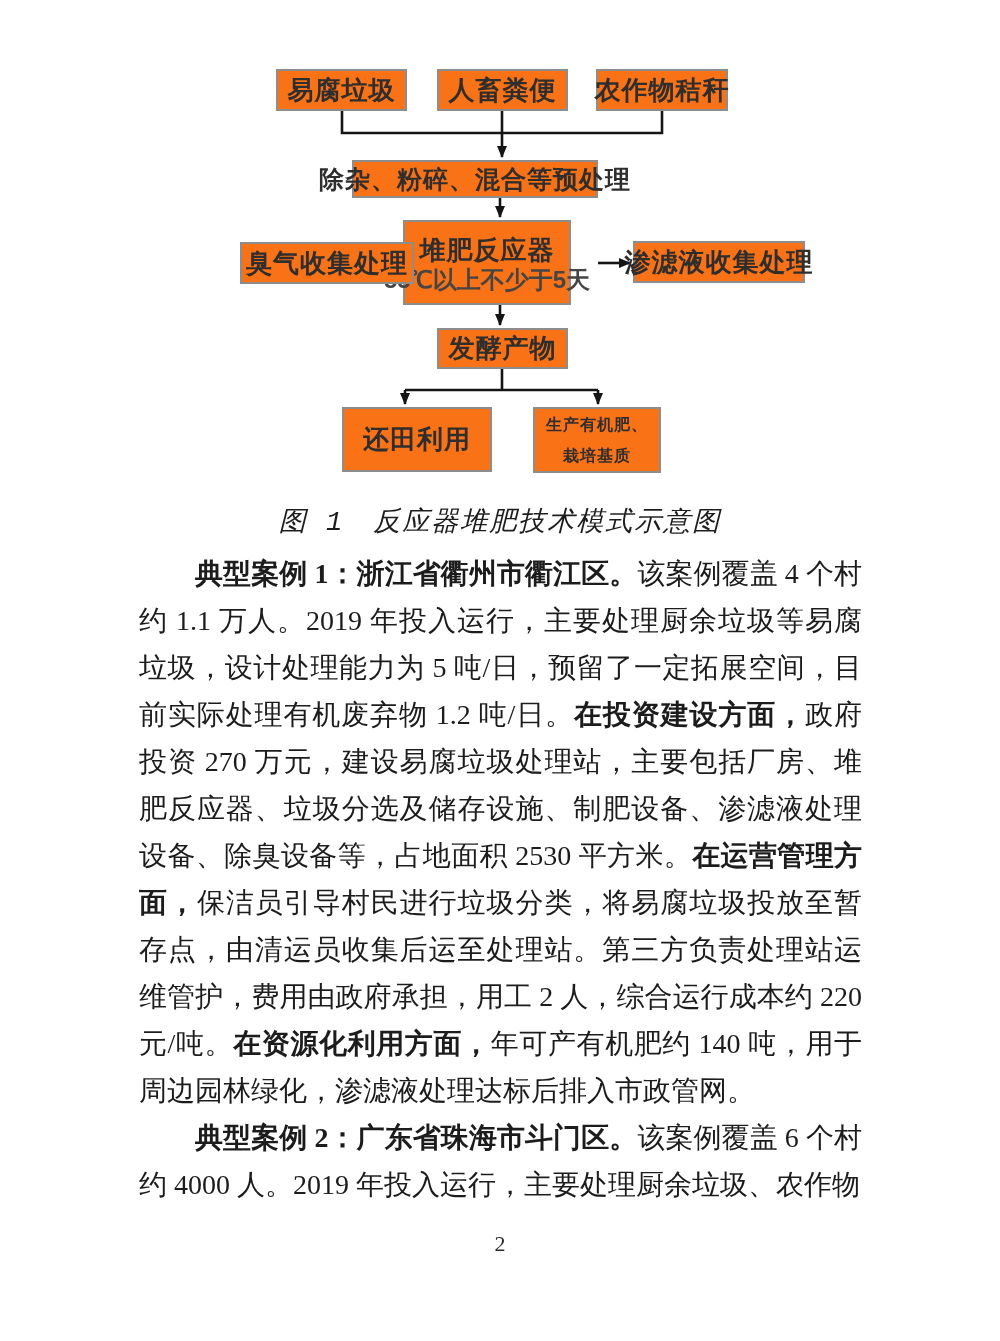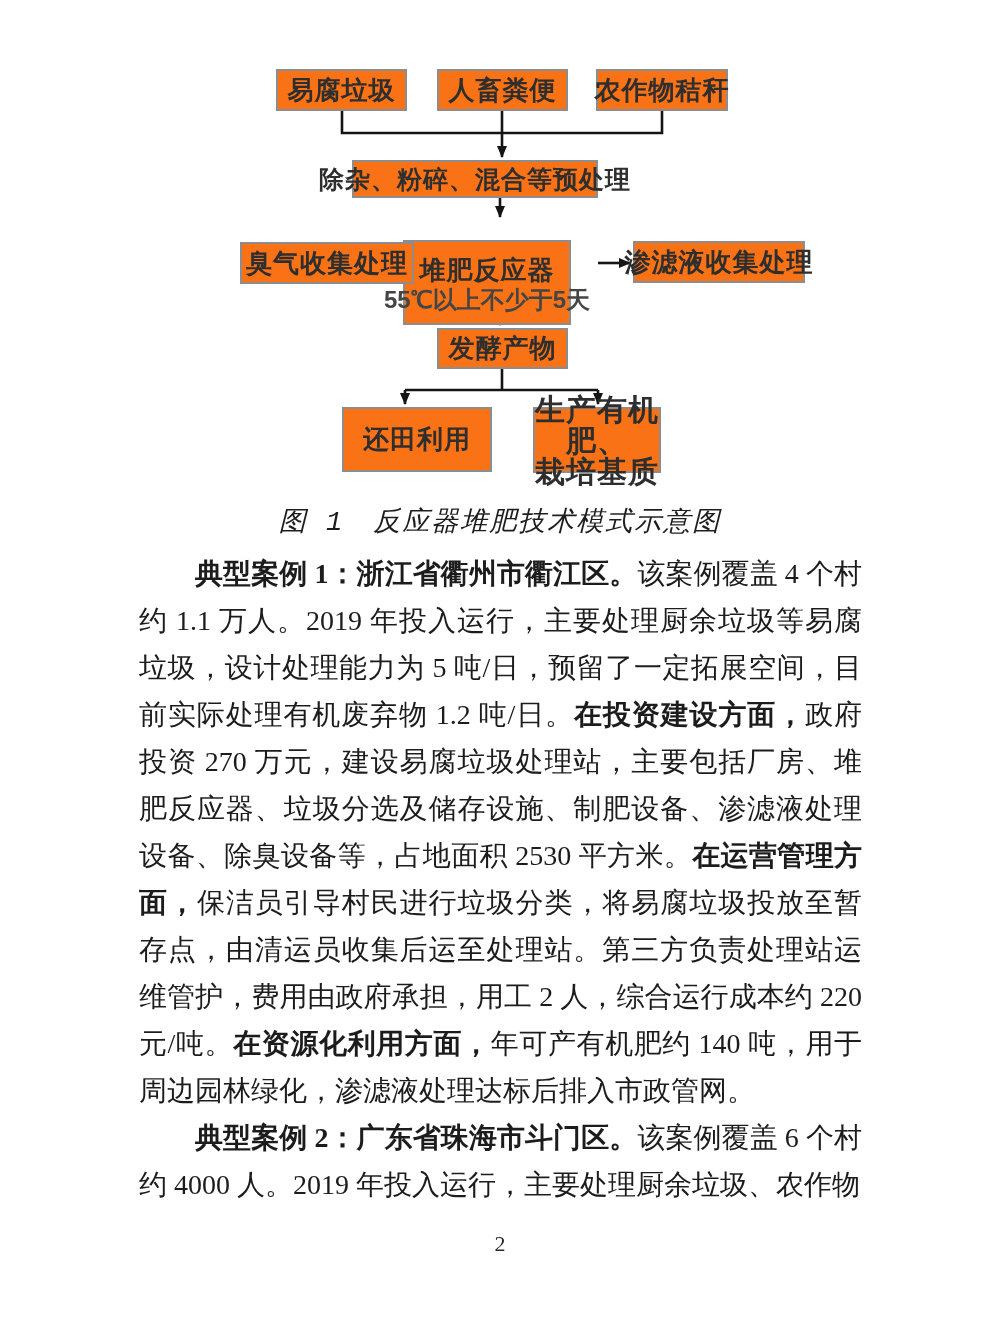--- a/index.html
+++ b/index.html
@@ -37,29 +37,29 @@
     color: #2e2e2e;
     letter-spacing: 1px;
     white-space: nowrap;
     z-index: 2;
   }
   .fc-input1   { left: 276px; top:  69px; width: 131px; height: 42px; }
   .fc-input2   { left: 437px; top:  69px; width: 131px; height: 42px; }
   .fc-input3   { left: 596px; top:  69px; width: 132px; height: 42px; }
   .fc-pretreat { left: 352px; top: 160px; width: 246px; height: 38px; font-size: 25px; }
   .fc-reactor  { left: 403px; top: 220px; width: 168px; height: 85px;
-                 flex-direction: column; gap: 7px; margin-top: 20px; }
+                 flex-direction: column; gap: 7px; }
   .fc-reactor .fc-title { font-size: 26px; line-height: 26px; }
   .fc-reactor .fc-cond  { font-size: 24px; font-weight: 700; color: #454545; letter-spacing: 0; line-height: 19px; }
   .fc-odor     { left: 194px; top: 242px; width: 174px; height: 42px; margin-left: 46px; }
   .fc-leachate { left: 633px; top: 241px; width: 172px; height: 42px; }
   .fc-product  { left: 437px; top: 328px; width: 131px; height: 41px; }
   .fc-out1     { left: 342px; top: 407px; width: 150px; height: 65px; }
   .fc-out2     { left: 533px; top: 407px; width: 128px; height: 66px;
-                 font-size: 30px; line-height: 31px; white-space: pre-line; }
+                 font-size: 16px; line-height: 31px; white-space: pre-line; }
   
   .fig-caption {
     position: absolute;
     left: 0; top: 503px;
     width: 100%;
     text-align: center;
     font-family: Liberation Mono, monospace;
     font-style: italic;
     font-size: 27px;
     letter-spacing: 2px;

